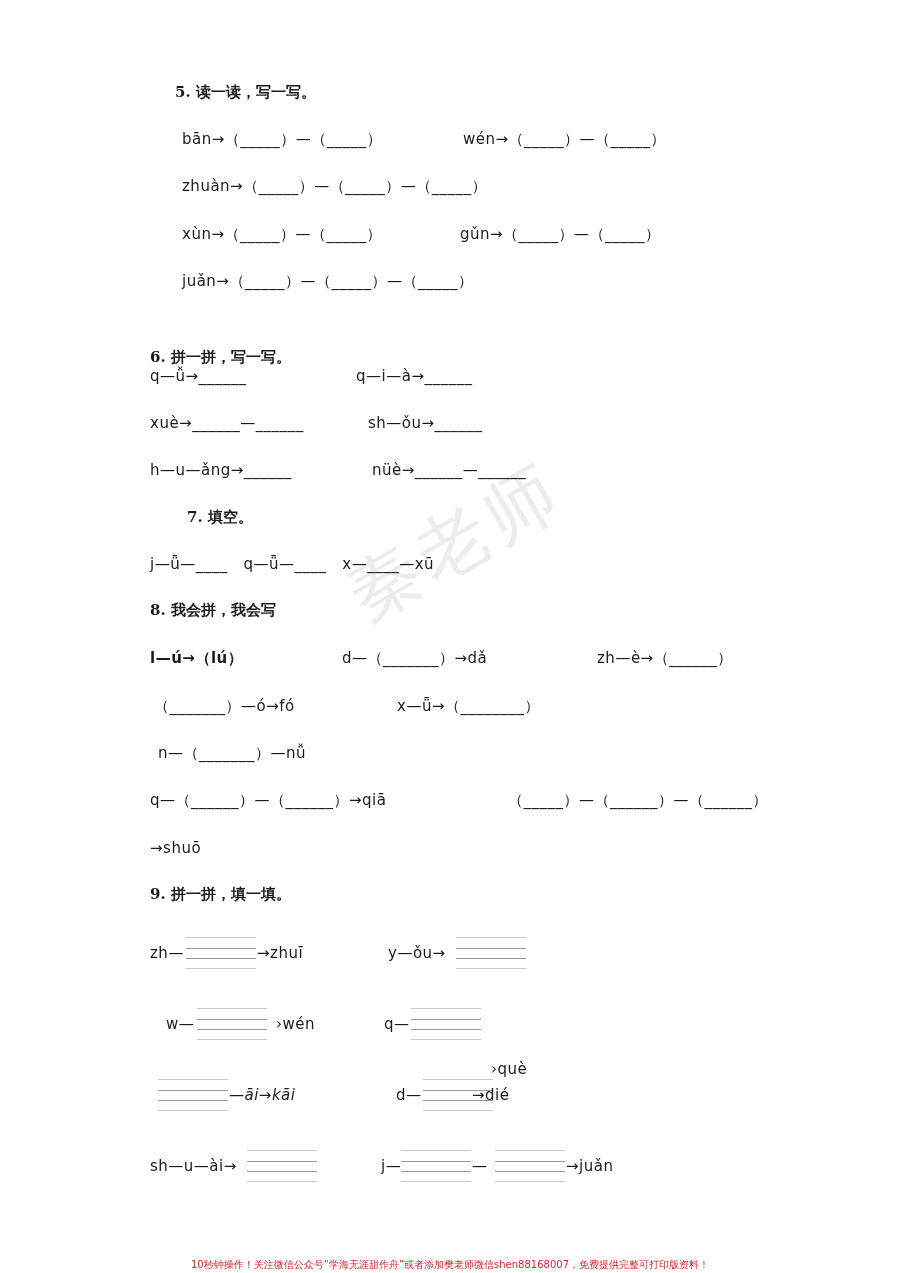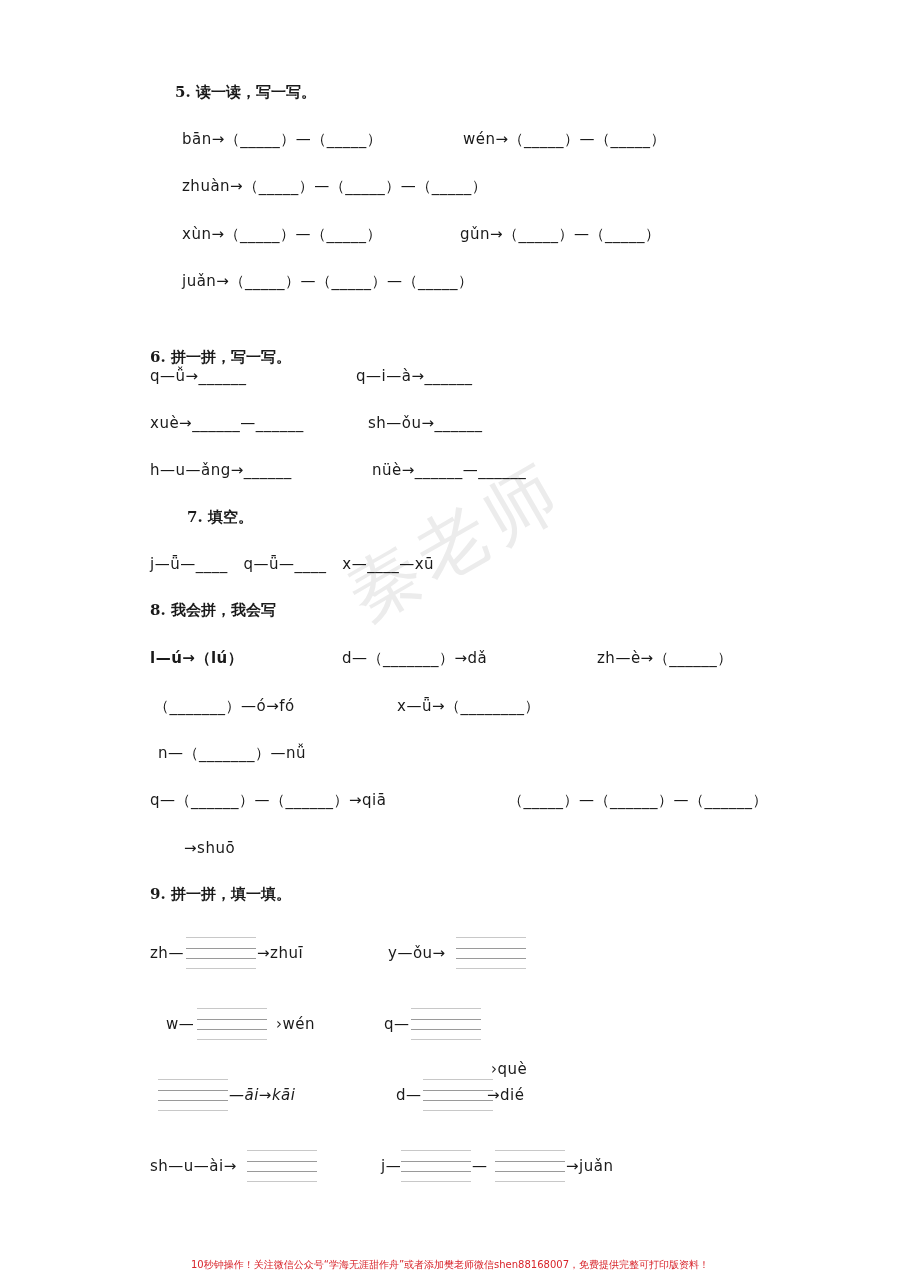--- a/index.html
+++ b/index.html
@@ -49,21 +49,21 @@
 
   <div class="abs heading" style="left:150px;top:601px;">8. 我会拼，我会写</div>
   <div class="abs py" style="left:150px;top:649px;font-weight:bold;">l—ú→（lú）</div>
   <div class="abs py" style="left:342px;top:649px;">d—（_______）→dǎ</div>
   <div class="abs py" style="left:597px;top:649px;">zh—è→（______）</div>
   <div class="abs py" style="left:154px;top:697px;">（_______）—ó→fó</div>
   <div class="abs py" style="left:397px;top:697px;">x—ǖ→（________）</div>
   <div class="abs py" style="left:158px;top:744px;">n—（_______）—nǚ</div>
   <div class="abs py" style="left:150px;top:791px;">q—（______）—（______）→qiā</div>
   <div class="abs py" style="left:476px;top:791px;margin-left:32px;">（_____）—（______）—（______）</div>
-  <div class="abs py" style="left:150px;top:839px;margin-left:34px;">→shuō</div>
+  <div class="abs py" style="left:150px;top:839px;">→shuō</div>
 
   <div class="abs heading" style="left:150px;top:885px;">9. 拼一拼，填一填。</div>
 
   <div class="abs py" style="left:150px;top:944px;">zh—</div>
   <div class="grid4" style="left:186px;top:937px;">
       <i></i>
       <i></i>
       <i></i>
       <i></i>
     </div>
@@ -103,21 +103,21 @@
     </div>
   <div class="abs py" style="left:229px;top:1086px;font-style:italic;">—āi→kāi</div>
 
   <div class="abs py" style="left:396px;top:1086px;">d—</div>
   <div class="grid4" style="left:423px;top:1079px;">
       <i></i>
       <i></i>
       <i></i>
       <i></i>
     </div>
-  <div class="abs py" style="left:487px;top:1086px;">→dié</div>
+  <div class="abs py" style="left:472px;top:1086px;">→dié</div>
 
   <div class="abs py" style="left:150px;top:1157px;">sh—u—ài→</div>
   <div class="grid4" style="left:247px;top:1150px;">
       <i></i>
       <i></i>
       <i></i>
       <i></i>
     </div>
 
   <div class="abs py" style="left:381px;top:1157px;">j—</div>

